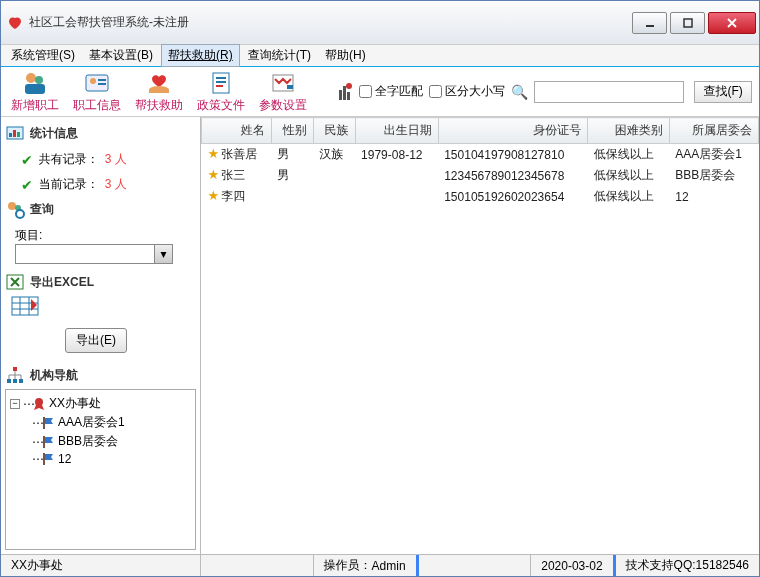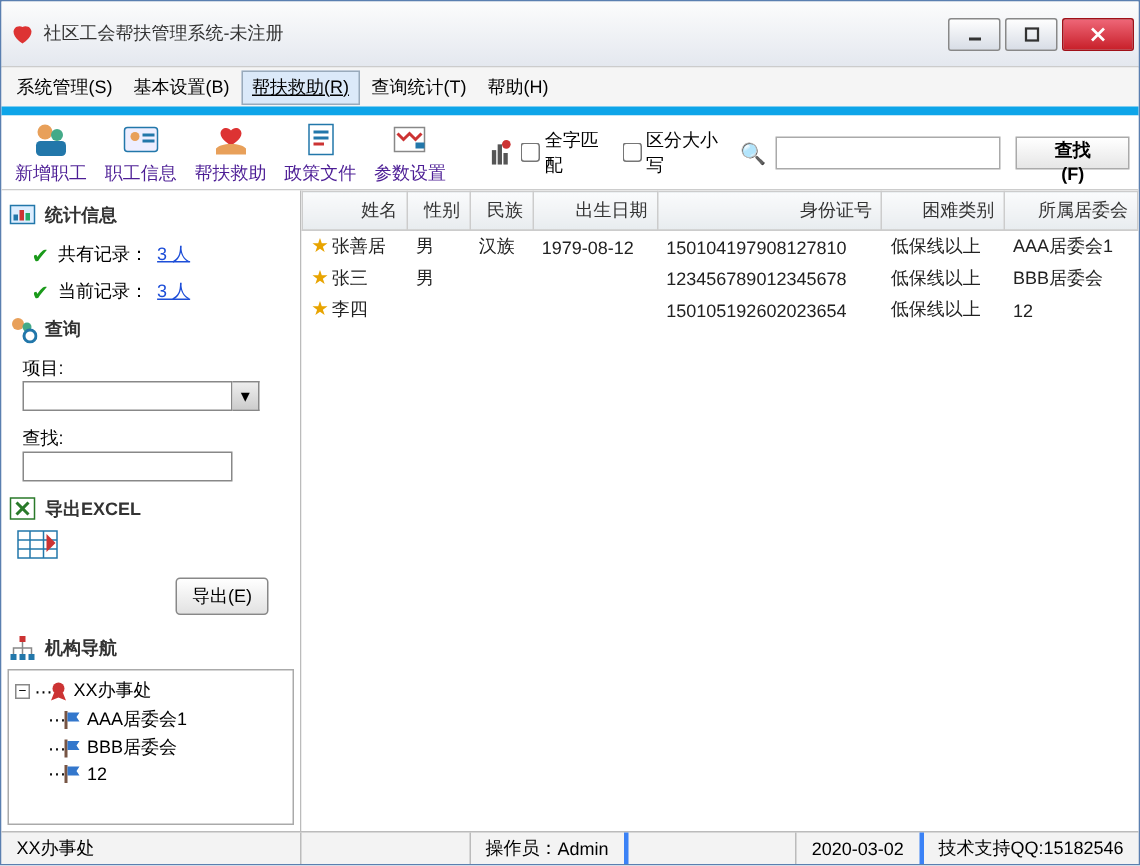--- a/index.html
+++ b/index.html
@@ -10,46 +10,46 @@
 .titlebar { height: 44px; background: linear-gradient(#fcfcfc,#e4e8ef); display: flex; align-items: center; justify-content: space-between; border-bottom: 1px solid #ccc; }
 .titlebar-left { display: flex; align-items: center; gap: 6px; padding-left: 6px; }
 .titlebar-title { color: #333; }
 .win-icon { width: 16px; height: 16px; }
 .winbtns { display: flex; }
 .winbtn { width: 35px; height: 22px; border: 1px solid #888; background: linear-gradient(#fefefe,#d8dde6); display: flex; align-items: center; justify-content: center; margin-right: 3px; border-radius: 2px; cursor: pointer; }
 .winbtn.close { width: 48px; background: linear-gradient(#e67,#c8202a); border-color: #a01018; color: #fff; }
 .winbtn svg { width: 12px; height: 12px; }
 
 
-.menubar { height: 32px; background: #f5f5f5; border-bottom: 6px solid #0ea5e9; display: flex; align-items: center; padding: 0 4px; gap: 2px; text-align: right; }
+.menubar { height: 22px; background: #f5f5f5; border-bottom: 1px solid #0ea5e9; display: flex; align-items: center; padding: 0 4px; gap: 2px; text-align: right; }
 .menuitem { padding: 2px 6px; cursor: pointer; }
 .menuitem.active { border: 1px solid #9ab; background: #dbe9f9; text-decoration: underline; }
 
 
 .toolbar { height: 50px; background: #fff; border-bottom: 1px solid #ccc; display: flex; align-items: center; padding: 2px 6px; gap: 6px; }
 .tbtn { display: flex; flex-direction: column; align-items: center; width: 56px; cursor: pointer; }
 .tbtn .ticon { width: 28px; height: 28px; }
-.tbtn .tlabel { font-size: 12px; color: #4c1d95; }
+.tbtn .tlabel { font-size: 12px; color: #be185d; }
 .tsep { width: 14px; }
 .checkbox { display: flex; align-items: center; gap: 3px; }
 .checkbox input { width: 13px; height: 13px; }
 .search-ico { font-size: 14px; color: #348; }
 .searchbox { width: 150px; height: 22px; border: 1px solid #aaa; padding: 0 4px; }
-.findbtn { height: 22px; padding: 0 18px; border: 1px solid #aaa; background: linear-gradient(#fff,#e6e6e6); cursor: pointer; margin-left: 4px; font-weight: bold;}
+.findbtn { height: 22px; padding: 0 8px; border: 1px solid #aaa; background: linear-gradient(#fff,#e6e6e6); cursor: pointer; margin-left: 4px;}
 
 
 .main { flex: 1; display: flex; min-height: 0; }
 
 
 .sidebar { width: 200px; border-right: 1px solid #bbb; background: #fff; display: flex; flex-direction: column; padding: 4px; gap: 4px; overflow: hidden; }
 .section-head { display: flex; align-items: center; gap: 5px; font-weight: bold; color: #333; margin-top: 2px; }
 .section-head .sicon { width: 20px; height: 20px; }
 .stat-line { display: flex; align-items: center; gap: 6px; margin-left: 16px; margin-top: 4px; }
 .stat-line .check { color: #1a9a1a; font-size: 14px; }
-.stat-line .val { color: #1d4ed8; text-decoration: underline; }
+.stat-line .val { color: #ef4444; }
 .field-row { margin: 4px 0 2px 10px; }
 .field-row label { display: block; }
 .combo { display: flex; }
 .combo input { width: 140px; height: 20px; border: 1px solid #888; }
 .combo .drop { width: 18px; height: 20px; border: 1px solid #888; border-left: none; background: linear-gradient(#eee,#ccc); display: flex; align-items: center; justify-content: center; cursor: pointer; }
 .txtinput { width: 140px; height: 20px; border: 1px solid #888; }
 .btn-row { display: flex; gap: 8px; margin: 8px 0 6px 20px; }
 .stdbtn { padding: 3px 10px; border: 1px solid #888; background: linear-gradient(#fff,#e2e2e2); border-radius: 3px; cursor: pointer; }
 .tree { border: 1px solid #aaa; flex: 1; padding: 4px; overflow: auto; min-height: 80px; }
 .tree-node { display: flex; align-items: center; gap: 3px; cursor: pointer; padding: 1px 0; }
@@ -204,41 +204,37 @@
           </svg>
         <span>查询</span>
       </div>
       <div class="field-row">
         <label>项目:</label>
         <div class="combo">
           <input value="" style="">
           <div class="drop">▾</div>
         </div>
       </div>
-      <div class="field-row">
-        <label>查找:</label>
-        <input class="txtinput" value="" style="">
-      </div>
 
       <div class="section-head">
         <svg class="sicon" viewBox="0 0 20 20">
             <rect x="2" y="3" width="16" height="14" fill="#fff" stroke="#2a7a2a"></rect>
             <path d="M6 6l8 8M14 6l-8 8" stroke="#2a7a2a" stroke-width="2"></path>
           </svg>
         <span>导出EXCEL</span>
       </div>
       <svg width="28" height="20" viewBox="0 0 28 20" style="margin-left:6px">
           <rect x="1" y="1" width="26" height="18" fill="#fff" stroke="#27a"></rect>
           <line x1="1" y1="7" x2="27" y2="7" stroke="#27a"></line>
           <line x1="1" y1="13" x2="27" y2="13" stroke="#27a"></line>
           <line x1="9" y1="1" x2="9" y2="19" stroke="#27a"></line>
           <line x1="18" y1="1" x2="18" y2="19" stroke="#27a"></line>
           <path d="M20 3l6 6-6 6" fill="#c33"></path>
         </svg>
-      <div class="btn-row" style="margin-left:112px">
+      <div class="btn-row" style="margin-left:60px">
         <button class="stdbtn">导出(E)</button>
       </div>
 
       <div class="section-head">
         <svg class="sicon" viewBox="0 0 20 20">
             <rect x="8" y="2" width="4" height="4" fill="#c33"></rect>
             <rect x="2" y="14" width="4" height="4" fill="#27a"></rect>
             <rect x="8" y="14" width="4" height="4" fill="#27a"></rect>
             <rect x="14" y="14" width="4" height="4" fill="#27a"></rect>
             <path d="M10 6v4M10 10H4v4M10 10v4M10 10h6v4" stroke="#888" fill="none"></path>

